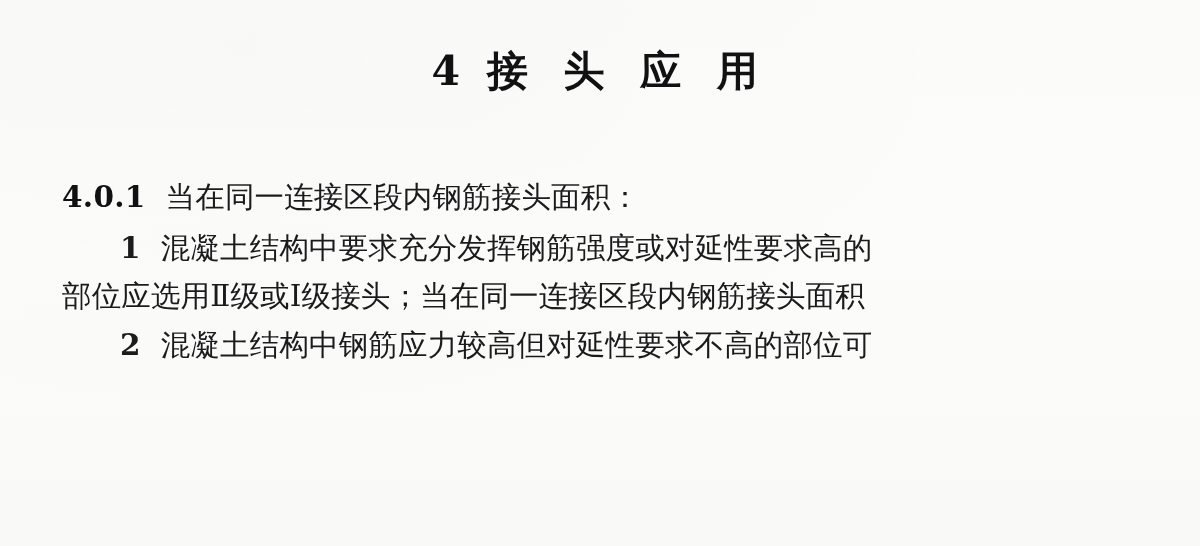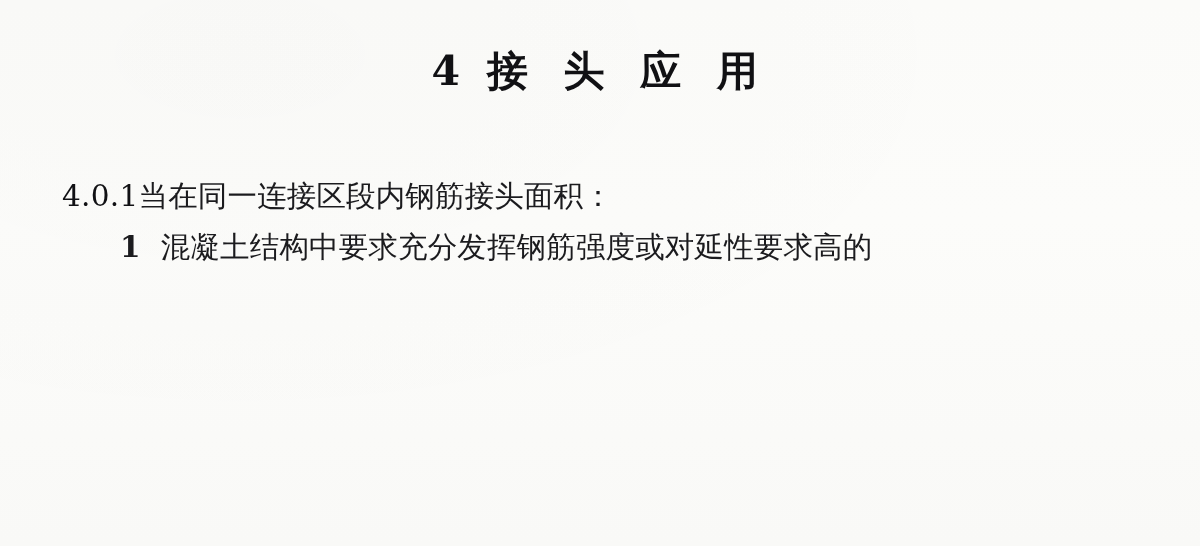--- a/index.html
+++ b/index.html
@@ -51,22 +51,23 @@
     line-height: 1.62;
     color: #1b1b1e;
     letter-spacing: 0.005em;
     text-align: justify;
     text-justify: inter-ideograph;
   }
   .clause {
     margin-bottom: 2px;
   }
   .clause-no {
-    font-weight: 400;
+    font-weight: 700;
     letter-spacing: 0.01em;
+    margin-right: 20px;
     color: #111114;
   }
   .item {
     text-indent: 0;
     padding-left: 58px;
     margin-top: 1px;
   }
   .item .item-no {
     font-weight: 700;
     margin-right: 20px;
@@ -91,16 +92,22 @@
 
   <div class="body-block">
 
     <p class="clause">
       <span class="clause-no latin">4.0.1</span><span>当在同一连接区段内钢筋接头面积：</span>
     </p>
 
     <p class="item">
       <span class="item-no latin">1</span><span>混凝土结构中要求充分发挥钢筋强度或对延性要求高的</span>
     </p>
+    <p class="item-cont">
+      <span>部位应选用Ⅱ级或Ⅰ级接头；当在同一连接区段内钢筋接头面积</span>
+    </p>
 
+    <p class="item">
+      <span class="item-no latin">2</span><span>混凝土结构中钢筋应力较高但对延性要求不高的部位可</span>
+    </p>
 
   </div>
 </div>
 
 </body></html>

